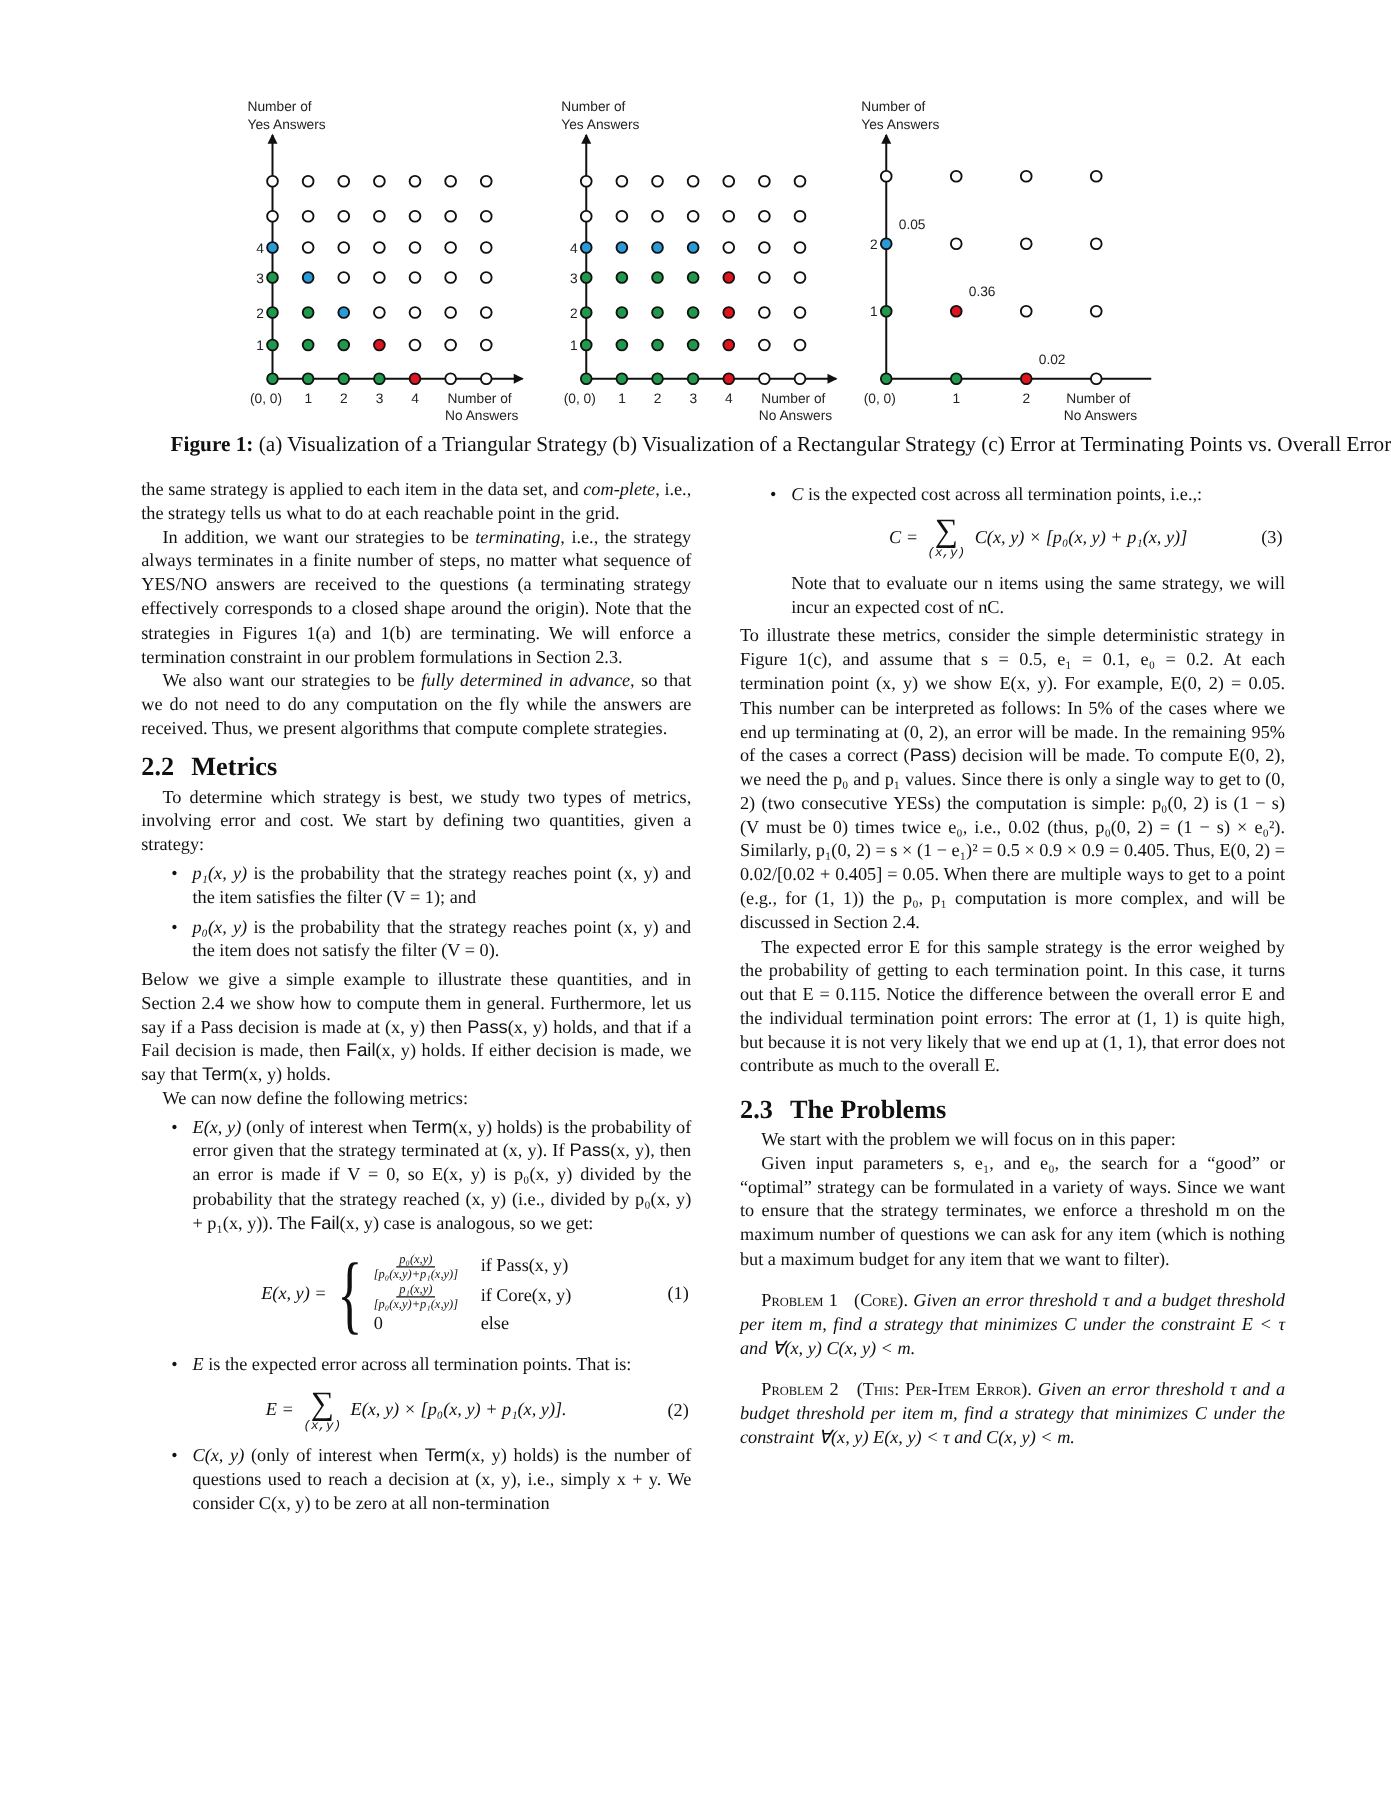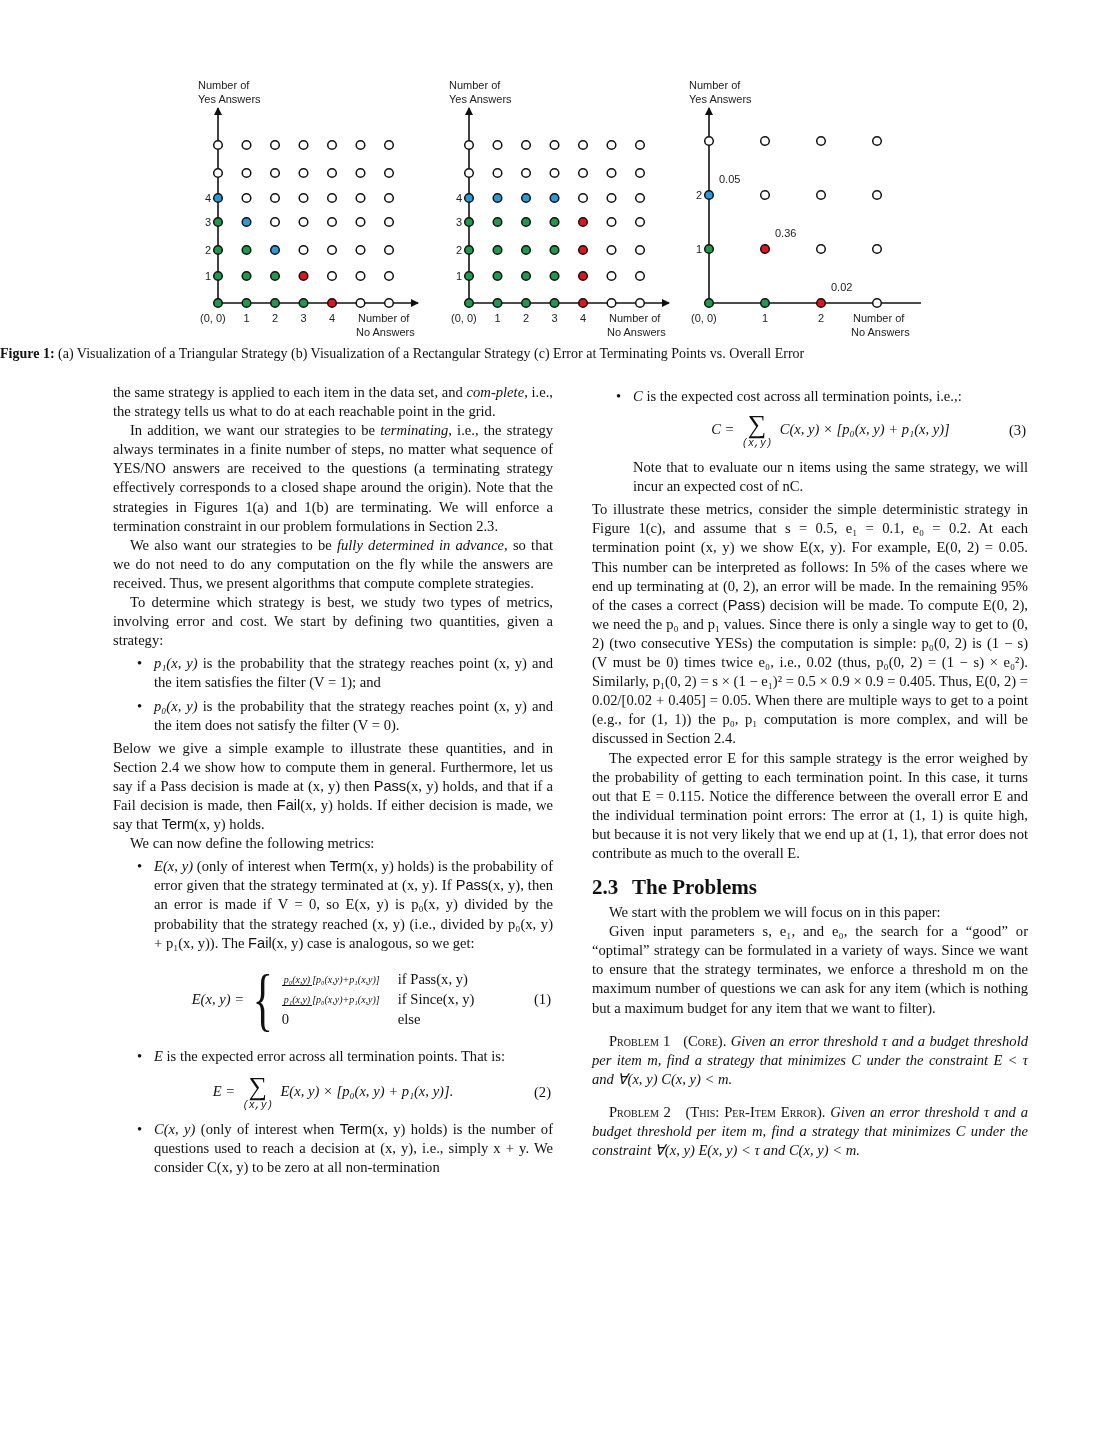--- a/index.html
+++ b/index.html
@@ -1,21 +1,21 @@
 <!DOCTYPE html>
 <html><head>
 <meta charset="utf-8">
 <style>
   html, body { margin:0; padding:0; background:#fff; }
   body { width:1113px; height:1440px; position:relative; overflow:hidden;
          font-family:"Liberation Serif", serif; color:#111; font-size:14.6px; }
   .fig { position:absolute; top:72px; }
   .fig svg text { font-family:"Liberation Sans", sans-serif; font-size:11px; fill:#222; }
-  .caption { position:absolute; top:346px; left:0; width:1113px; text-align:left;
-             font-size:14px; }
+  .caption { position:absolute; top:346px; left:0; width:1113px; text-align:right;
+             font-size:17px; }
   .caption b { font-weight:bold; }
   .col { position:absolute; top:383px; width:440px; line-height:19.1px; text-align:justify;margin-left:16px; }
   .col.left { left:97px; }
   .col.right { left:576px; width:436px; }
   p { margin:0; }
   .ind { text-indent:17px; }
   h2 { font-size:21px; font-weight:bold; margin:8px 0 4px 0; line-height:24px; }
   h2 .num { display:inline-block; width:40px; }
   ul { list-style:none; margin:0; padding:0; }
   li { position:relative; padding-left:41px; margin:4px 0; }
@@ -26,21 +26,21 @@
   .eqnum { position:absolute; right:2px; top:50%; transform:translateY(-50%); }
   .sc { font-variant:small-caps; }
   .problem { margin:14px 0; text-indent:17px; }
   .problem i { font-style:italic; }
   .sum { display:inline-flex; flex-direction:column; align-items:center; vertical-align:middle; margin:0 4px; }
   .sum .sig { font-size:26px; line-height:26px; }
   .sum .lim { font-size:10px; font-style:italic; line-height:12px;font-family:Liberation Mono, monospace; }
   .cases { display:inline-flex; align-items:center; }
   .brace { font-size:70px; line-height:70px; font-weight:100; transform:scaleX(0.6); margin:0 2px; }
   .casegrid { display:grid; grid-template-columns:auto auto; column-gap:18px; row-gap:1px; text-align:left; align-items:center; }
-  .frac { display:inline-flex; flex-direction:row; align-items:center; font-size:10px; font-style:italic; line-height:11px; }
+  .frac { display:inline-flex; flex-direction:column; align-items:center; font-size:10px; font-style:italic; line-height:11px; }
   .frac .num { border-bottom:1px solid #111; padding:0 2px; }
 </style>
 </head>
 <body>
 
 <div class="fig" id="fig-a" style="left:190px;"><svg width="240" height="270">
       <line x1="28" y1="231" x2="28" y2="36" stroke="#111" stroke-width="1.6"></line>
       <polygon points="24,43 32,43 28,35" fill="#111"></polygon>
       <line x1="28" y1="231" x2="228" y2="231" stroke="#111" stroke-width="1.6"></line>
       <polygon points="221,227 221,235 229,231" fill="#111"></polygon>
@@ -213,20 +213,21 @@
 <div class="caption">
   <b>Figure 1:</b>
   <span>(a) Visualization of a Triangular Strategy (b) Visualization of a Rectangular Strategy (c) Error at Terminating Points vs. Overall Error</span>
 </div>
 
 <div class="col left">
   <p><span>the same strategy is applied to each item in the data set, and </span><i>com-plete</i><span>, i.e., the strategy tells us what to do at each reachable point in the grid.</span></p>
   <p class="ind"><span>In addition, we want our strategies to be </span><i>terminating</i><span>, i.e., the strategy always terminates in a finite number of steps, no matter what sequence of YES/NO answers are received to the questions (a terminating strategy effectively corresponds to a closed shape around the origin). Note that the strategies in Figures 1(a) and 1(b) are terminating.  We will enforce a termination constraint in our problem formulations in Section 2.3.</span></p>
   <p class="ind"><span>We also want our strategies to be </span><i>fully determined in advance</i><span>, so that we do not need to do any computation on the fly while the answers are received.  Thus, we present algorithms that compute complete strategies.</span></p>
 
+  <h2><span class="num">2.2</span><span>Metrics</span></h2>
   <p class="ind">To determine which strategy is best, we study two types of metrics, involving error and cost.  We start by defining two quantities, given a strategy:</p>
   <ul>
     <li><span class="m">p₁(x, y)</span><span> is the probability that the strategy reaches point (x, y) and the item satisfies the filter (V = 1); and</span></li>
     <li><span class="m">p₀(x, y)</span><span> is the probability that the strategy reaches point (x, y) and the item does not satisfy the filter (V = 0).</span></li>
   </ul>
   <p><span>Below we give a simple example to illustrate these quantities, and in Section 2.4 we show how to compute them in general.  Furthermore, let us say if a Pass decision is made at (x, y) then </span><span class="sf">Pass</span><span>(x, y) holds, and that if a Fail decision is made, then </span><span class="sf">Fail</span><span>(x, y) holds.  If either decision is made, we say that </span><span class="sf">Term</span><span>(x, y) holds.</span></p>
   <p class="ind">We can now define the following metrics:</p>
   <ul>
     <li><span class="m">E(x, y)</span><span> (only of interest when </span><span class="sf">Term</span><span>(x, y) holds) is the probability of error given that the strategy terminated at (x, y). If </span><span class="sf">Pass</span><span>(x, y), then an error is made if V = 0, so E(x, y) is p₀(x, y) divided by the probability that the strategy reached (x, y) (i.e., divided by p₀(x, y) + p₁(x, y)). The </span><span class="sf">Fail</span><span>(x, y) case is analogous, so we get:</span>
       <div class="eq" style="margin:12px 0 12px -41px; padding-right:0;">
@@ -236,21 +237,21 @@
           <span class="casegrid">
             <span class="frac">
                 <span class="num">p₀(x,y)</span>
                 <span>[p₀(x,y)+p₁(x,y)]</span>
               </span>
             <span>if Pass(x, y)</span>
             <span class="frac">
                 <span class="num">p₁(x,y)</span>
                 <span>[p₀(x,y)+p₁(x,y)]</span>
               </span>
-            <span>if Since(x, y)</span>
+            <span>if Core(x, y)</span>
             <span>0</span>
             <span>else</span>
           </span>
         </span>
         <span class="eqnum">(1)</span>
       </div>
     </li>
     <li><span class="m">E</span><span> is the expected error across all termination points. That is:</span>
       <div class="eq" style="margin:8px 0 8px -41px;">
         <span class="m">E =</span>

